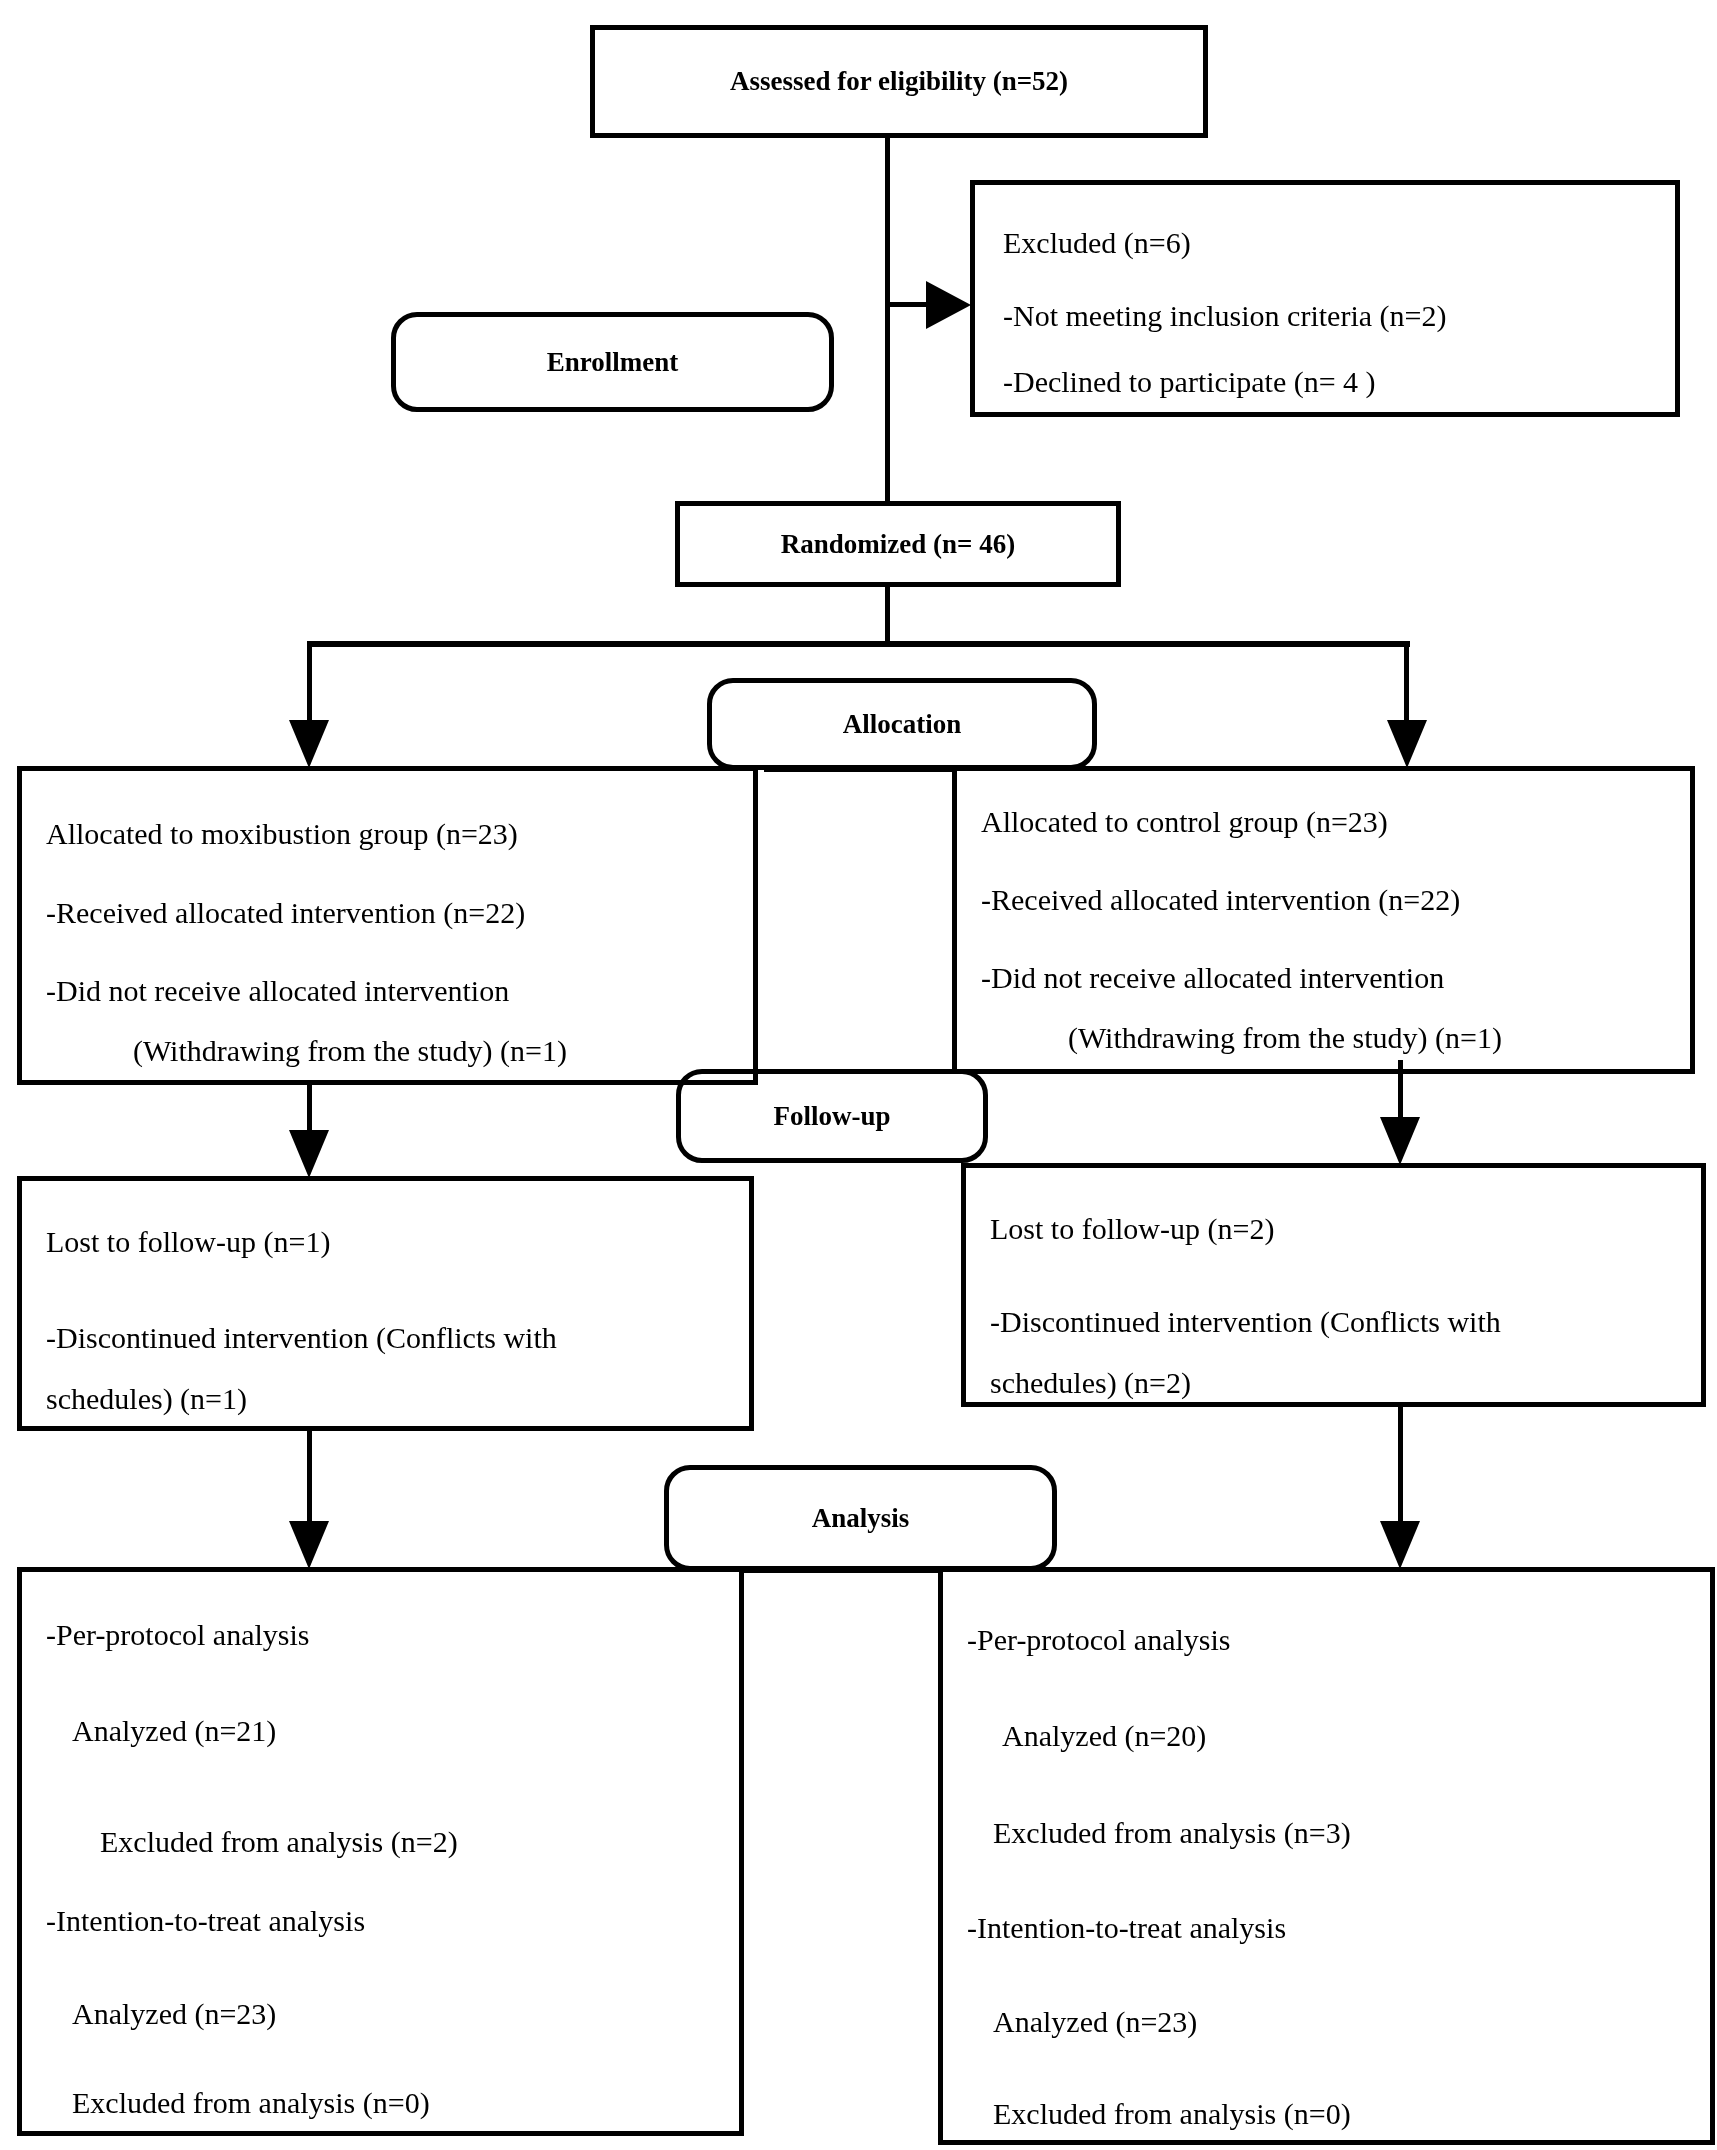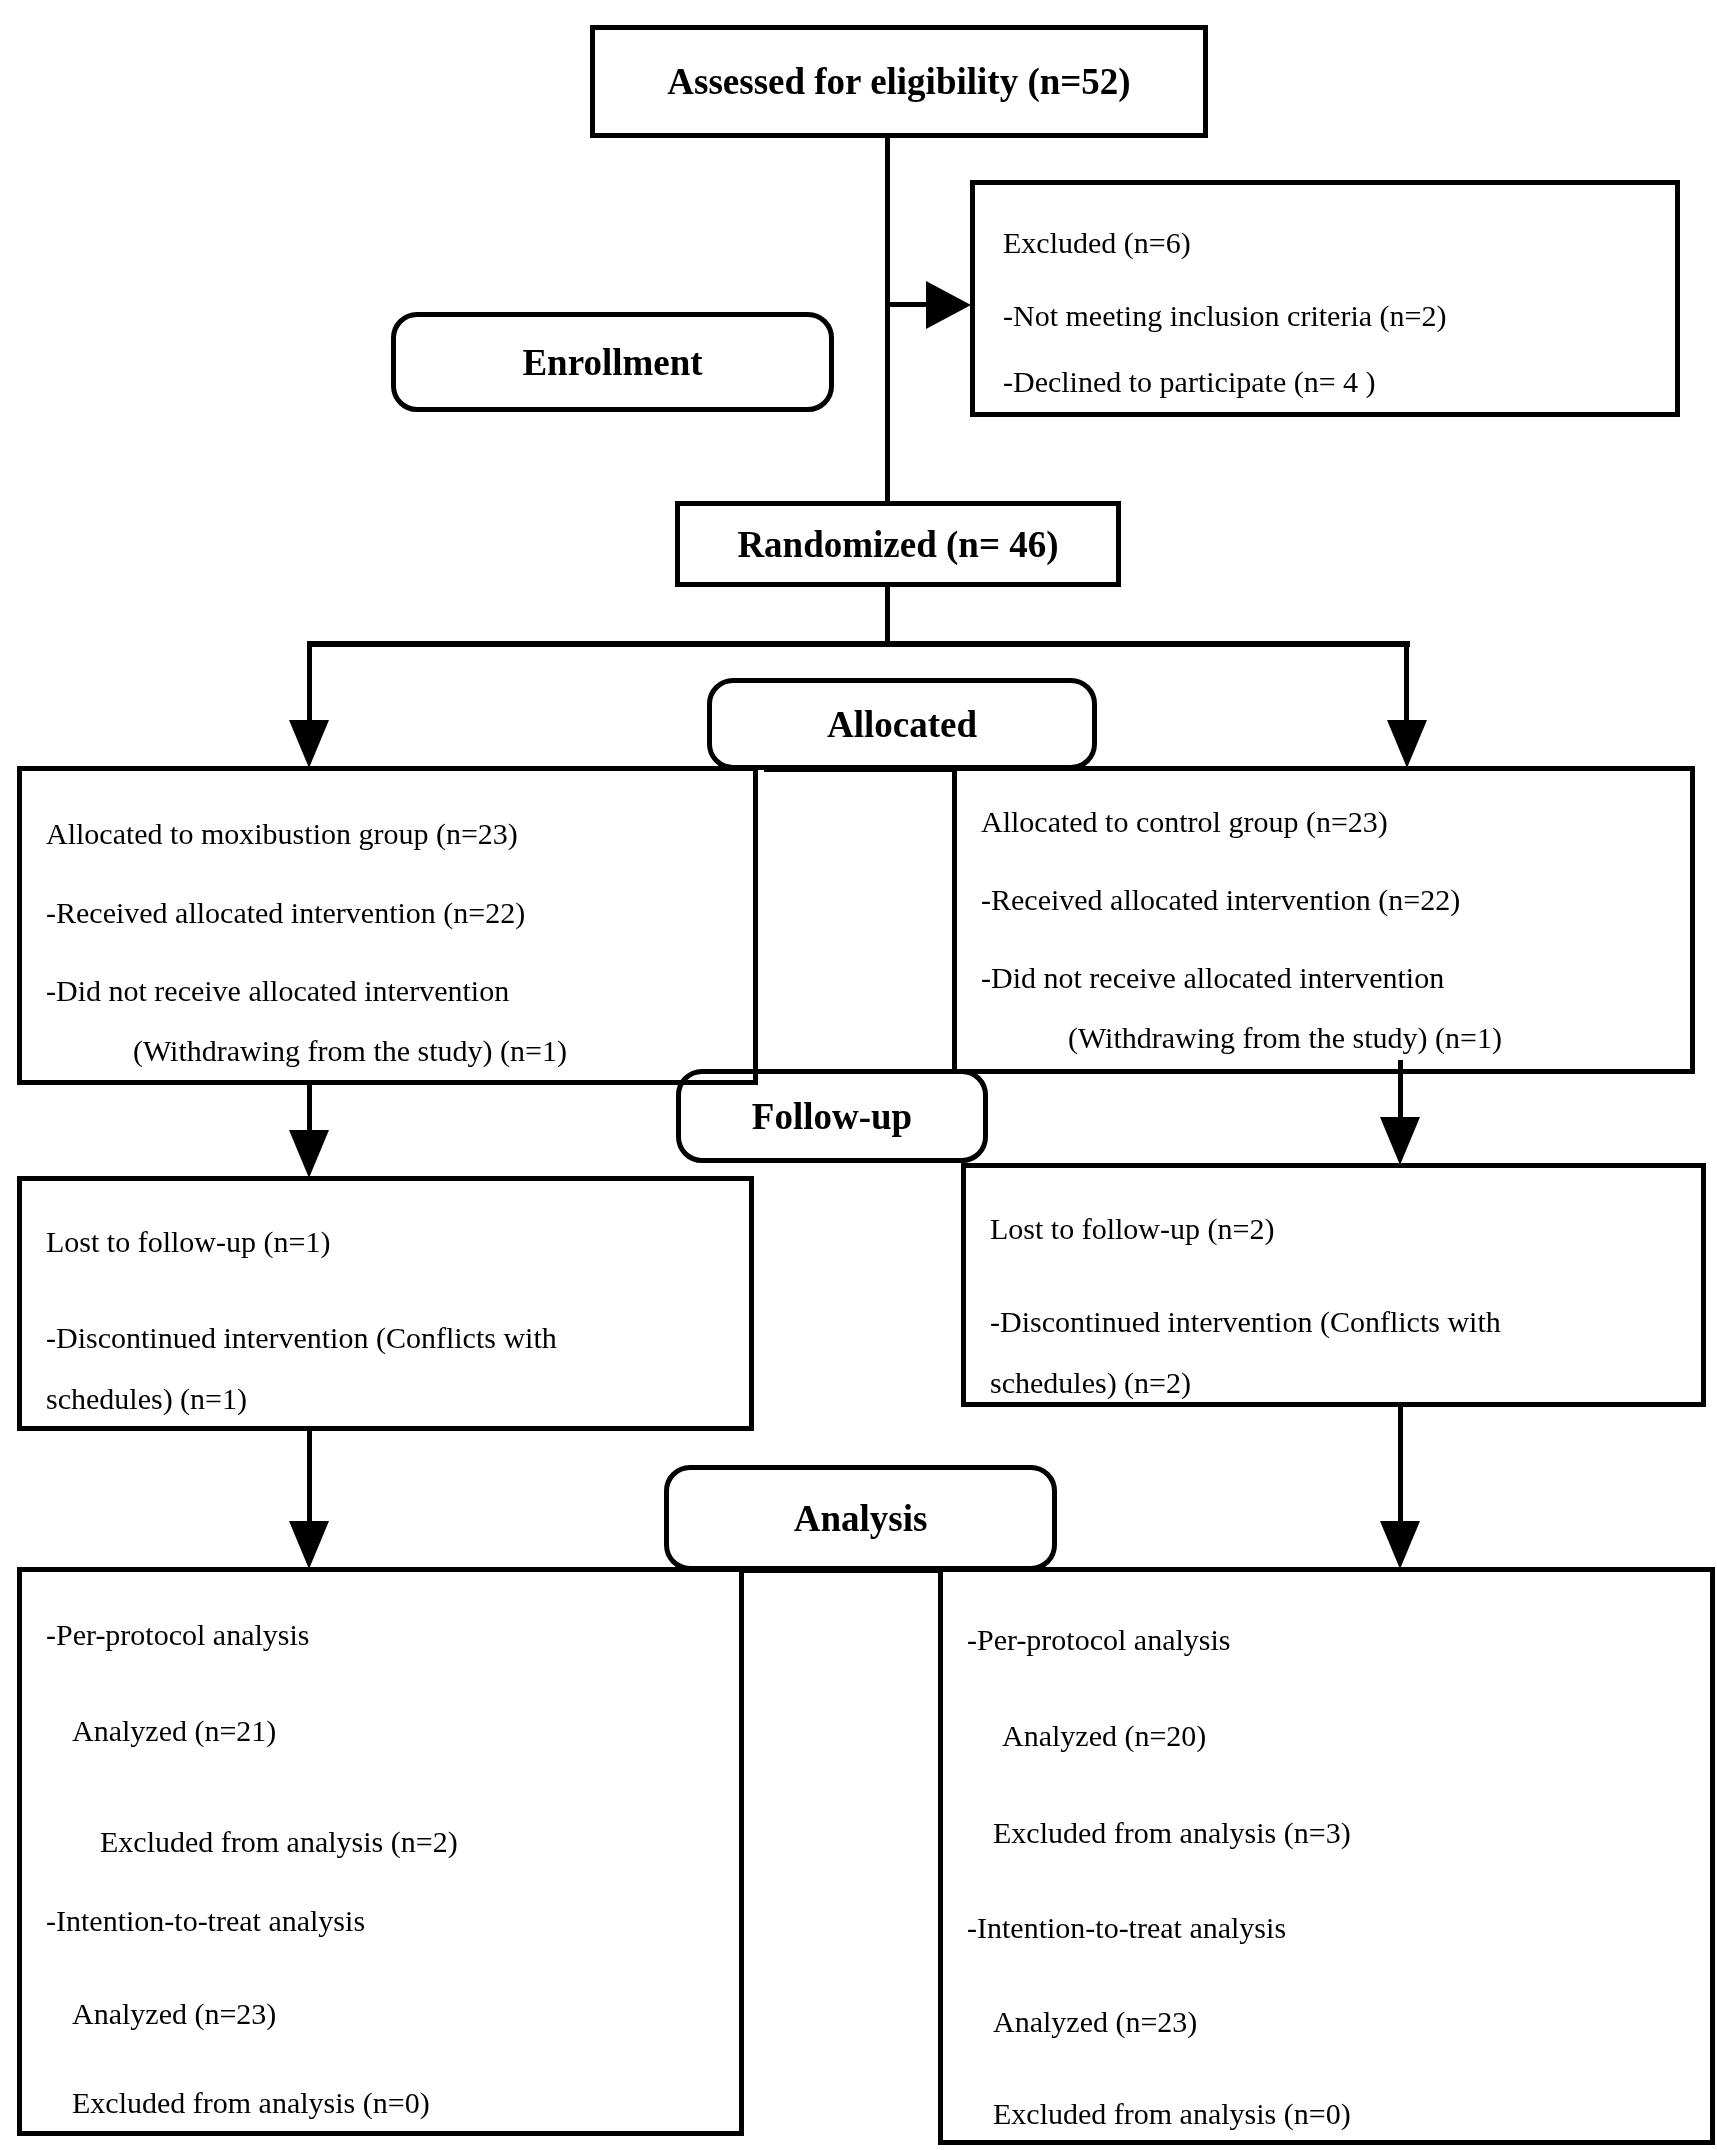--- a/index.html
+++ b/index.html
@@ -27,21 +27,21 @@
   }
   .cbox{display:flex;align-items:center;justify-content:center;}
   .ln{
     position:absolute;
     left:24px;
     white-space:nowrap;
     font-weight:normal;
     font-size:30px;
     line-height:1.2;
   }
-  .hdr{font-weight:bold;font-size:37px;white-space:nowrap;}
+  .hdr{font-weight:bold;font-size:27px;white-space:nowrap;}
   .ind{left:50px;}
   .ind2{left:111px;}
   .vline,.hline{position:absolute;background:#000000;}
   .arrow-down{
     position:absolute;width:0;height:0;
     border-left:20.4px solid transparent;
     border-right:20.4px solid transparent;
     border-top:48px solid #000000;
   }
   .arrow-right{
@@ -142,21 +142,21 @@
   <div class="vline" style="left:1398px;top:1405px;width:5.1px;height:119px;"></div>
   <div class="arrow-down" style="left:1380px;top:1521px;"></div>
 
   <div class="hline" style="left:741px;top:1567px;width:200px;height:6.2px;"></div>
 
   <div class="labelbox" style="left:391px;top:312px;width:443px;height:100px;">
     <span class="hdr">Enrollment</span>
   </div>
 
   <div class="labelbox" style="left:707px;top:678px;width:390px;height:92px;">
-    <span class="hdr">Allocated</span>
+    <span class="hdr">Allocation</span>
   </div>
 
   <div class="labelbox" style="left:676px;top:1069px;width:312px;height:94px;">
     <span class="hdr">Follow-up</span>
   </div>
 
   <div class="labelbox" style="left:664px;top:1465px;width:393px;height:106px;">
     <span class="hdr">Analysis</span>
   </div>
 

